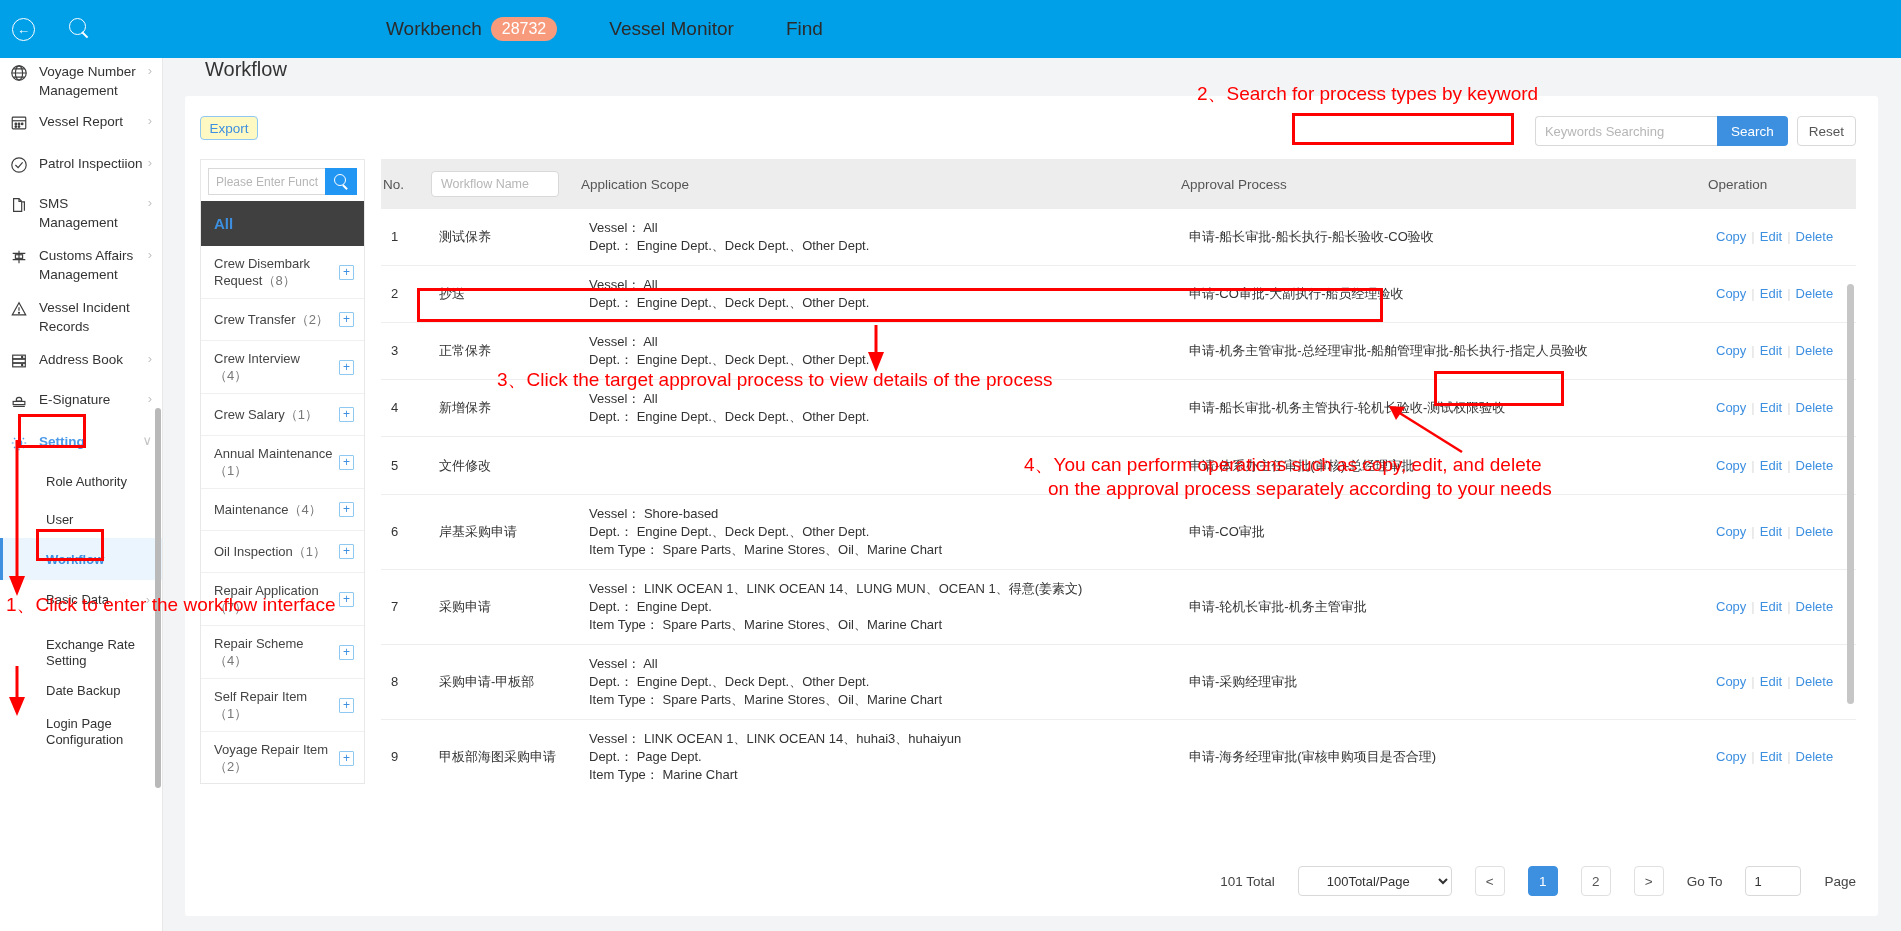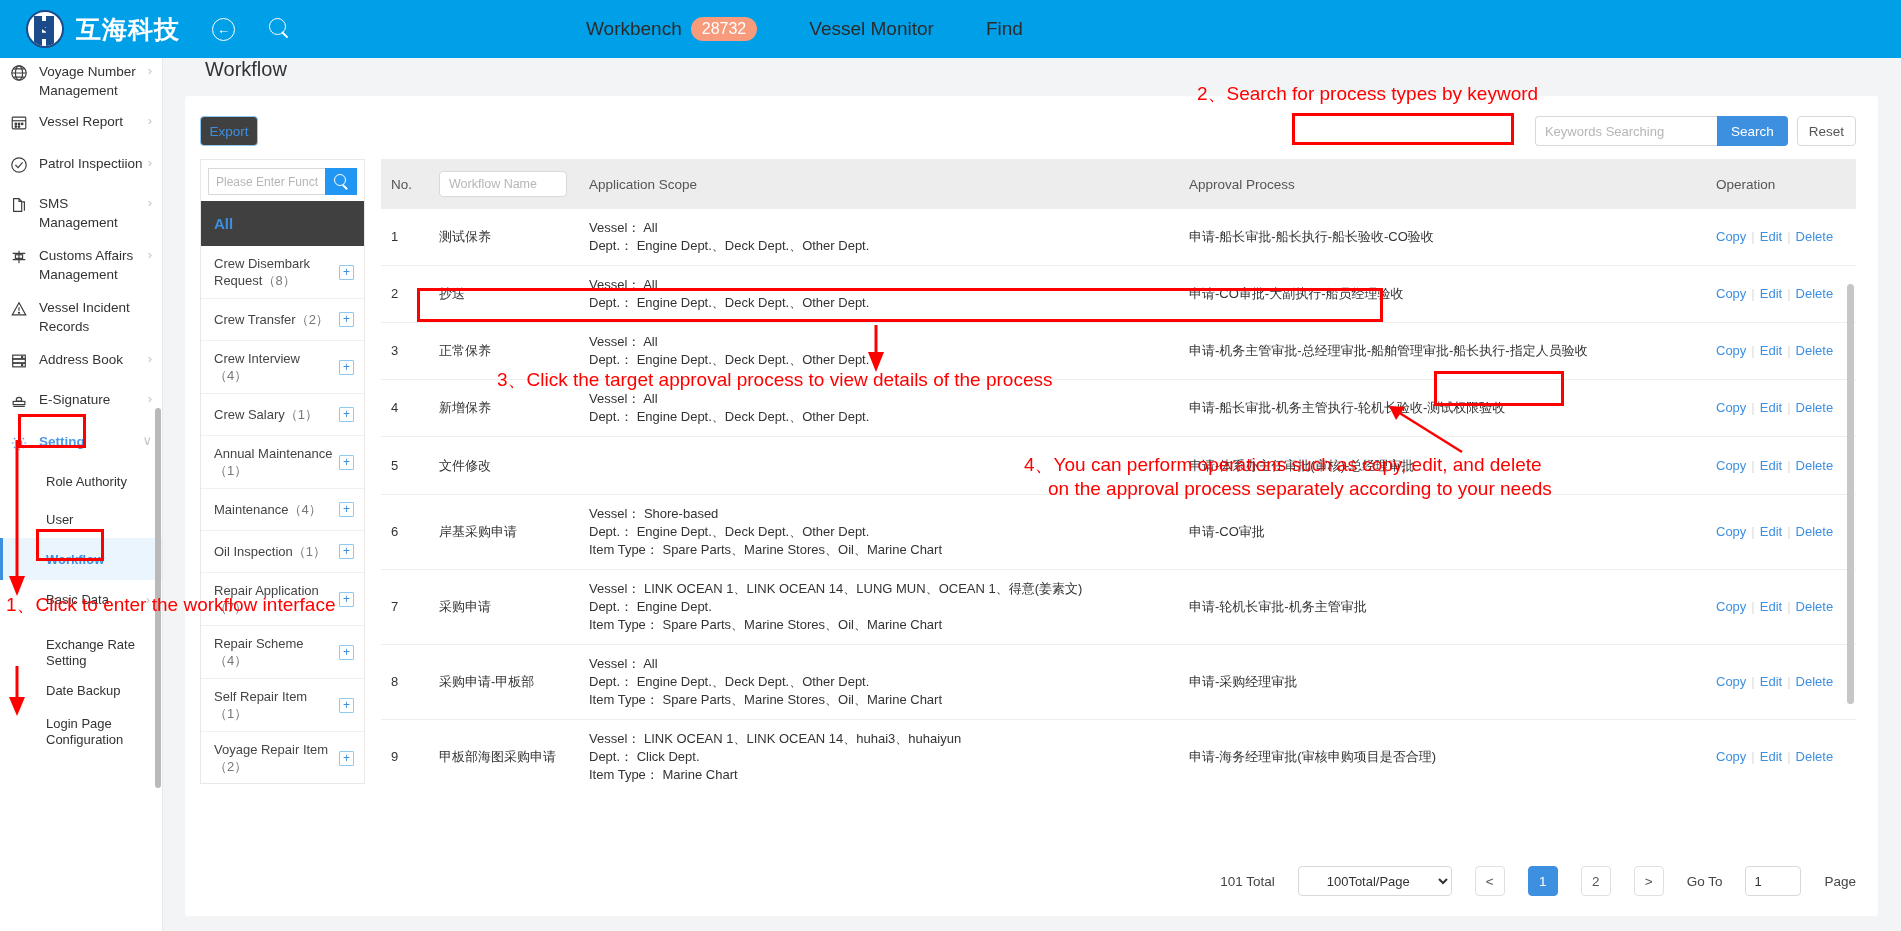--- a/index.html
+++ b/index.html
@@ -151,22 +151,22 @@
     background: #F3F4F6;
   }
   .page-title {
     position: absolute; left: 42px; top: 10px; font-size: 20px; color: #333;
   }
   .content-card {
     position: absolute; left: 22px; top: 48px; width: 1693px; height: 820px;
     background: #fff; border-radius: 3px;
   }
   .export-btn {
-    position: absolute; left: 15px; top: 20px; width: 58px; height: 30px;
-    border: 1px solid #8FC8F0; border-radius: 4px; background: #404040;
+    position: absolute; left: 15px; top: 20px; width: 58px; height: 24px;
+    border: 1px solid #8FC8F0; border-radius: 4px; background: #fef9c3;
     color: #3D8FE0; font-size: 13.5px; cursor: pointer;
   }
   
   .search-area {
     position: absolute; right: 22px; top: 20px; display: flex; align-items: stretch; gap: 9px;
   }
   .kw-wrap { display: flex; }
   .kw-input {
     width: 182px; height: 30px; border: 1px solid #d9d9d9; border-right: none;
     border-radius: 4px 0 0 4px; padding: 0 9px; font-size: 13px; color: #333; outline: none;
@@ -224,21 +224,21 @@
   }
 
   
   .table-wrap {
     position: absolute; left: 196px; top: 63px; right: 22px; height: 625px;
     overflow: hidden;
   }
   table.wf { width: 100%; border-collapse: collapse; table-layout: fixed; }
   table.wf th {
     background: #EDEDED; text-align: left; font-size: 13.5px; color: #555;
-    font-weight: normal; padding: 12px 10px; height: 45px; vertical-align: middle;
+    font-weight: normal; padding: 12px 2px; height: 45px; vertical-align: middle;
   }
   table.wf td {
     font-size: 13px; color: #333; padding: 10px; vertical-align: middle;
     border-bottom: 1px solid #eee; line-height: 18px;
   }
   .col-no { width: 48px; }
   .col-name { width: 150px; }
   .col-scope { width: 600px; }
   .col-proc { width: auto; }
   .col-op { width: 150px; }
@@ -282,26 +282,20 @@
   
   .anno { position: absolute; z-index: 60; pointer-events: none; }
   .anno-text { color: #FF0000; font-size: 19px; font-weight: 500; white-space: pre; }
   .anno-box { border: 3px solid #FF0000; }
   .anno-svg { position: absolute; left: 0; top: 0; width: 1901px; height: 931px; z-index: 59; pointer-events: none; }
 </style>
 </head>
 <body>
 
 <div class="topbar">
-  <div class="brand">
-    <div class="logo-mark">
-        <div class="logo-s"></div>
-      </div>
-    <div class="brand-name">互海科技</div>
-  </div>
   <div class="topbar-icons">
     <div class="circ-icon">
         <span class="arrow-left-glyph">←</span>
       </div>
     <div class="search-glyph"></div>
   </div>
   <div class="topnav">
     <div class="topnav-item">
       <span>Workbench</span>
       <span class="badge-pill">28732</span>
@@ -660,21 +654,21 @@
                 <a>Copy</a><span class="op-sep">|</span><a>Edit</a><span class="op-sep">|</span><a>Delete</a>
               </span>
             </td>
           </tr>
 
           <tr>
             <td>9</td>
             <td class="name-cn">甲板部海图采购申请</td>
             <td>
               <div class="scope-line">Vessel： LINK OCEAN 1、LINK OCEAN 14、huhai3、huhaiyun</div>
-              <div class="scope-line">Dept.： Click Dept.</div>
+              <div class="scope-line">Dept.： Page Dept.</div>
               <div class="scope-line">Item Type： Marine Chart</div>
             </td>
             <td class="proc-text">申请-海务经理审批(审核申购项目是否合理)</td>
             <td>
               <span class="op-links">
                 <a>Copy</a><span class="op-sep">|</span><a>Edit</a><span class="op-sep">|</span><a>Delete</a>
               </span>
             </td>
           </tr>
 

